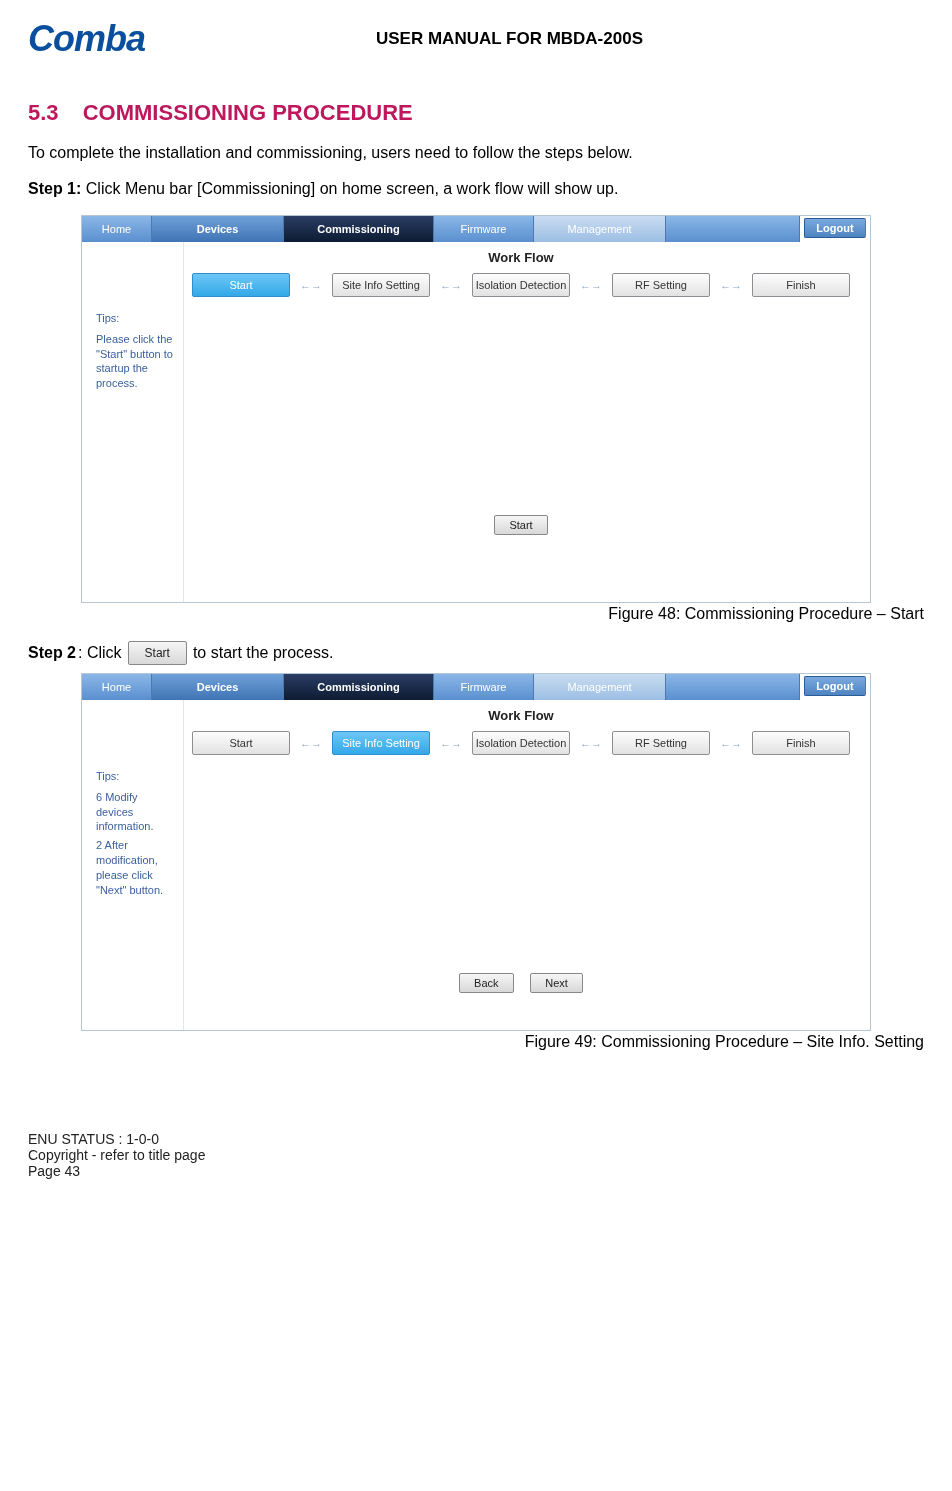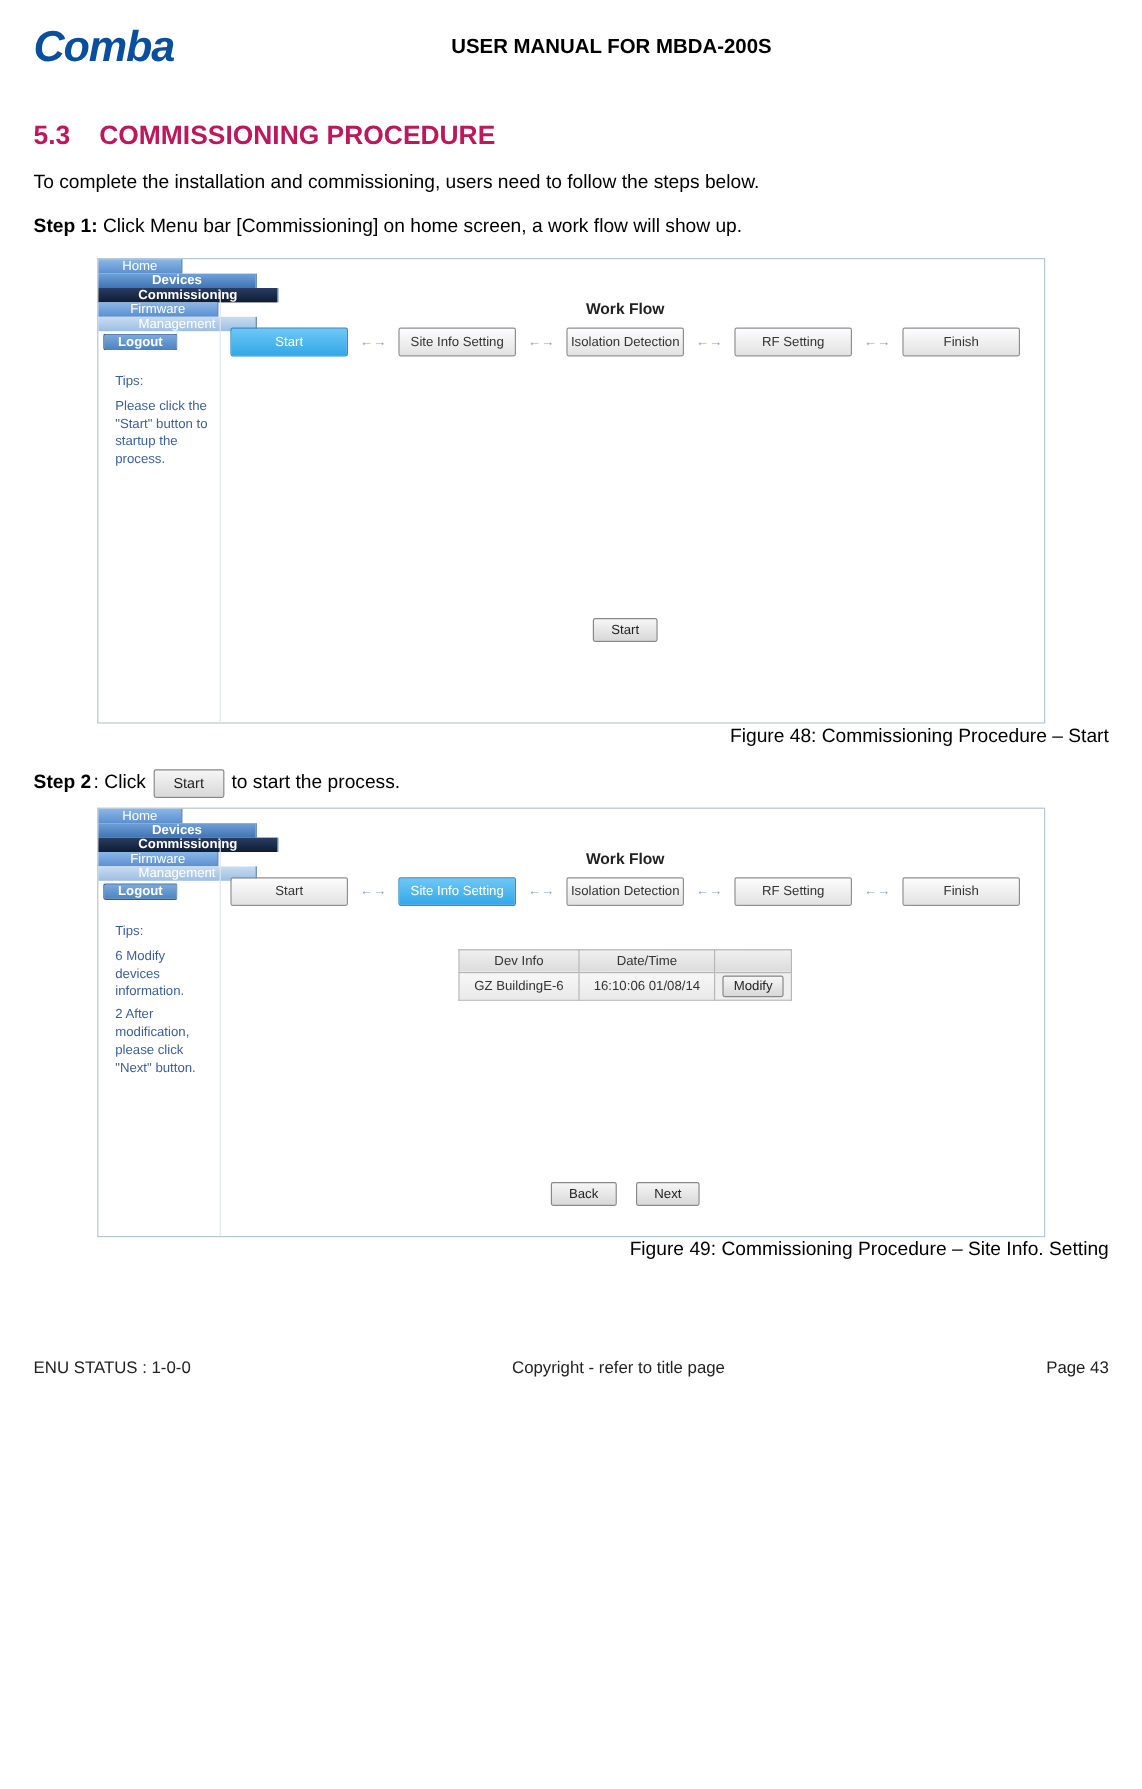--- a/index.html
+++ b/index.html
@@ -31,21 +31,20 @@
     border: 1px solid #b6c6d3;
     background: #fff;
     width: 790px;
     margin: 0 auto;
   }
   .menubar {
     display: flex;
     height: 26px;
     font-size: 11px;
     color: #fff;
-    flex-direction: column;
   }
   .menubar .tab {
     display: flex; align-items: center; justify-content: center;
     border-right: 1px solid #4d7aa8;
   }
   .tab-home  { background: linear-gradient(#8bb7e8,#5a8fcf); width: 70px; }
   .tab-dev   { background: linear-gradient(#6fa0d8,#3f74b4); width: 132px; font-weight: 700; }
   .tab-comm  { background: linear-gradient(#2a3d63,#0d1c33); width: 150px; font-weight: 700; }
   .tab-fw    { background: linear-gradient(#8bb7e8,#5a8fcf); width: 100px; }
   .tab-mgmt  { background: linear-gradient(#c9dcf1,#9cbee4); width: 132px; }
@@ -81,21 +80,21 @@
   .dev-table .modcell { padding:2px 6px; background:#efefef; }
   .fig-caption { text-align: right; font-size: 16px; margin-top: 2px; }
   .inline-btn {
     border: 1px solid #888; background: linear-gradient(#f6f6f6,#d8d8d8);
     font-size: 12px; color:#222; padding: 4px 16px; border-radius: 2px;
     vertical-align: middle; display:inline-block; margin: 0 4px;
   }
   .step2-line { display:flex; align-items:center; flex-wrap:wrap; gap:2px; font-size:16px; margin: 14px 0 8px; }
   .doc-footer {
     display:flex; justify-content: space-between; font-size: 14px;
-    color:#222; margin-top: 80px;
+    color:#222; margin-top: 80px; flex-direction: column;
   }
 </style>
 </head>
 <body>
 
 <div class="doc-header">
   <span class="logo-text">Comba</span>
   <span class="doc-title">USER MANUAL FOR MBDA-200S</span>
 </div>
 
@@ -181,34 +180,20 @@
           <span class="flow-arrow">←→</span>
           <span class="flow-step active">Site Info Setting</span>
           <span class="flow-arrow">←→</span>
           <span class="flow-step">Isolation Detection</span>
           <span class="flow-arrow">←→</span>
           <span class="flow-step">RF Setting</span>
           <span class="flow-arrow">←→</span>
           <span class="flow-step">Finish</span>
         </div>
         <div class="inner-area">
-          <table class="dev-table">
-            <tbody>
-                <tr>
-              <th>Dev Info</th>
-              <th>Date/Time</th>
-              <th></th>
-            </tr>
-            <tr>
-              <td>GZ BuildingE-6</td>
-              <td>16:10:06 01/08/14</td>
-              <td class="modcell"><span class="btn-small" style="padding:2px 8px;">Modify</span></td>
-            </tr>
-          </tbody>
-            </table>
           <div class="btn-row-bottom">
             <span class="btn-small">Back</span>
             &nbsp;&nbsp;
             <span class="btn-small">Next</span>
           </div>
         </div>
       </div>
     </div>
   </div>
   <div class="fig-caption">Figure 49: Commissioning Procedure – Site Info. Setting</div>

